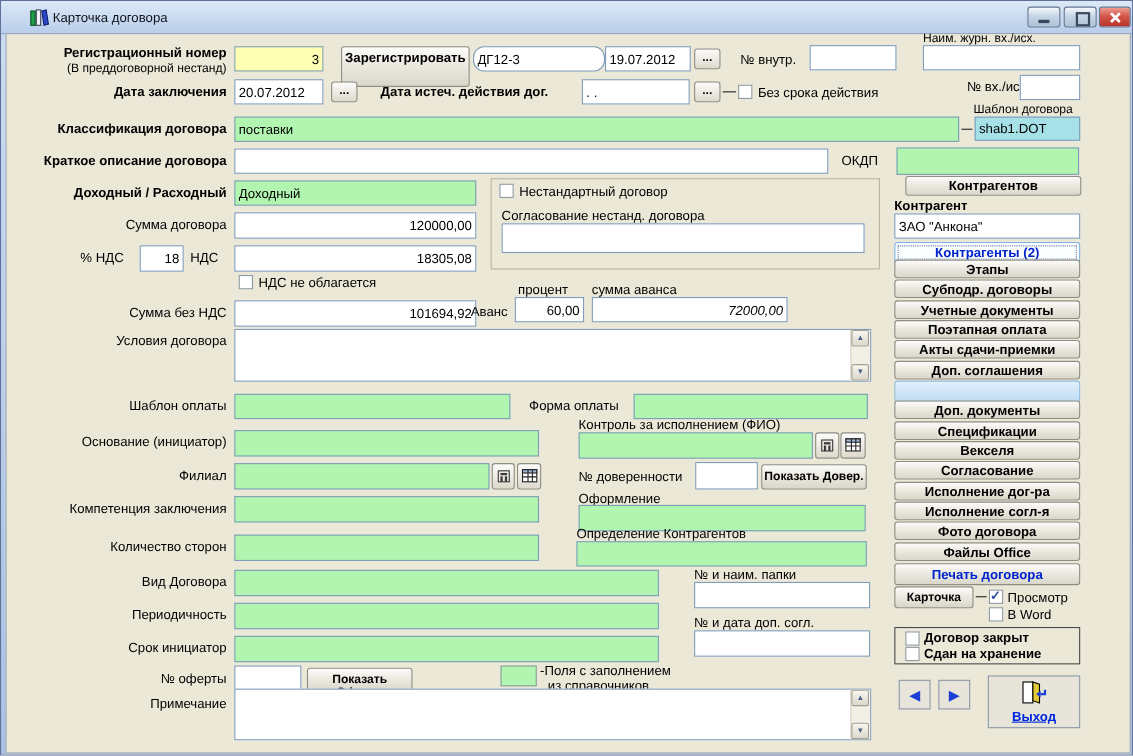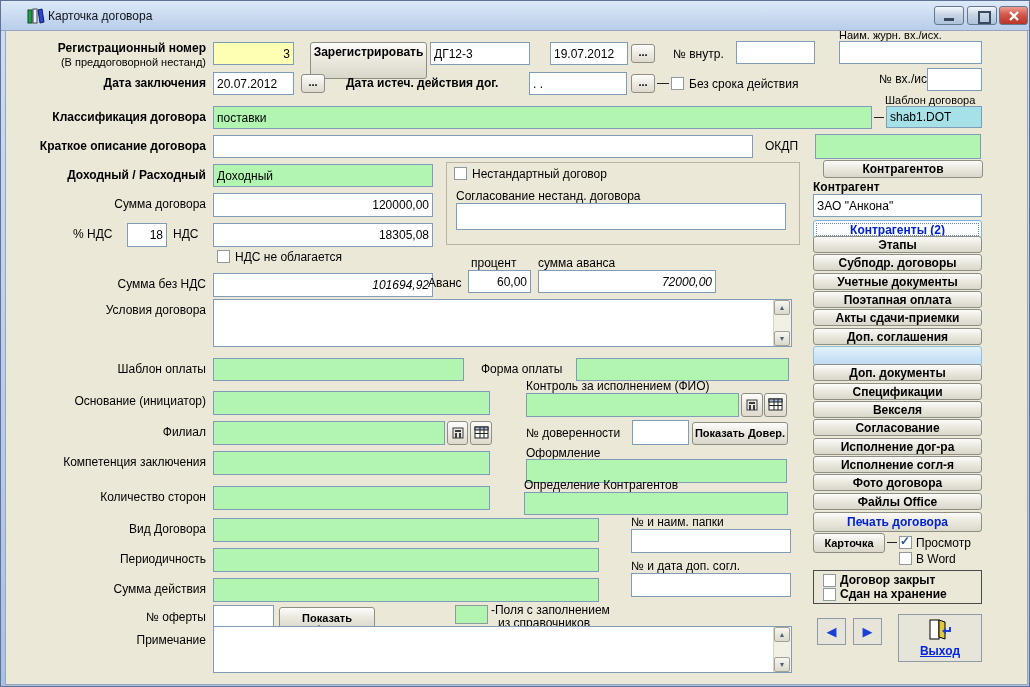--- a/index.html
+++ b/index.html
@@ -74,21 +74,21 @@
       </svg>
     </div>
   </div>
 
   <div class="client"></div>
 
   <div class="lbl r b" style="top:41px">Регистрационный номер</div>
   <div class="lbl r s" style="top:55px">(В преддоговорной нестанд)</div>
   <input class="inp yellow ta-r" style="left: 212px; top: 41px; width: 81px; height: 23px;" value="3">
   <div class="pbtn" style="left:309px;top:41px;width:117px;height:37px">Зарегистрировать</div>
-  <input class="inp" style="left: 429px; top: 41px; width: 100px; height: 23px;" value="ДГ12-3">
+  <input class="inp" style="left: 429px; top: 41px; width: 120px; height: 23px; border-radius: 10px;" value="ДГ12-3">
   <input class="inp" style="left: 549px; top: 41px; width: 78px; height: 23px;" value="19.07.2012">
   <div class="ebtn" style="left:630px;top:43px">...</div>
   <div class="lbl" style="left:672px;top:47px">№ внутр.</div>
   <input class="inp" style="left: 735px; top: 40px; width: 79px; height: 23px;" value="">
   <div class="lbl s" style="left:838px;top:28px">Наим. журн. вх./исх.</div>
   <input class="inp" style="left: 838px; top: 40px; width: 143px; height: 23px;" value="">
 
   <div class="lbl r b" style="top:76px">Дата заключения</div>
   <input class="inp" style="left: 212px; top: 71px; width: 81px; height: 23px;" value="20.07.2012">
   <div class="ebtn" style="left:300px;top:73px">...</div>
@@ -122,21 +122,21 @@
 
   <div class="lbl r" style="top:197px">Сумма договора</div>
   <input class="inp ta-r" style="left: 212px; top: 192px; width: 220px; height: 24px;" value="120000,00">
   <div class="lbl" style="left:72px;top:227px">% НДС</div>
   <input class="inp ta-r" style="left: 126px; top: 222px; width: 40px; height: 24px;" value="18">
   <div class="lbl" style="left:172px;top:227px">НДС</div>
   <input class="inp ta-r" style="left: 212px; top: 222px; width: 220px; height: 24px;" value="18305,08">
   <div class="cb" style="left:216px;top:249px"></div>
   <div class="lbl" style="left:234px;top:250px">НДС не облагается</div>
   <div class="lbl r" style="top:277px">Сумма без НДС</div>
-  <input class="inp ta-r" style="left: 212px; top: 272px; width: 220px; height: 24px; font-style: italic;" value="101694,92">
+  <input class="inp ta-r" style="left: 212px; top: 272px; width: 220px; height: 24px;" value="101694,92">
   <div class="lbl" style="left:470px;top:256px">процент</div>
   <div class="lbl" style="left:537px;top:256px">сумма аванса</div>
   <div class="lbl" style="left:427px;top:276px">Аванс</div>
   <input class="inp ta-r" style="left: 467px; top: 269px; width: 63px; height: 23px;" value="60,00">
   <input class="inp ta-r" style="left: 537px; top: 269px; width: 178px; height: 23px; font-style: italic;" value="72000,00">
 
   <div class="lbl r" style="top:303px">Условия договора</div>
   <div class="txt" style="left:212px;top:298px;width:579px;height:48px">
     <div class="vsb">
       <div class="sb" style="top:0"><span>▲</span></div>
@@ -201,21 +201,21 @@
   <input class="inp green" style="left: 523px; top: 491px; width: 264px; height: 23px;" value="">
 
   <div class="lbl r" style="top:522px">Вид Договора</div>
   <input class="inp green" style="left: 212px; top: 517px; width: 386px; height: 24px;" value="">
   <div class="lbl" style="left:630px;top:515px">№ и наим. папки</div>
   <input class="inp" style="left: 630px; top: 528px; width: 160px; height: 24px;" value="">
   <div class="lbl r" style="top:552px">Периодичность</div>
   <input class="inp green" style="left: 212px; top: 547px; width: 386px; height: 24px;" value="">
   <div class="lbl" style="left:630px;top:559px">№ и дата доп. согл.</div>
   <input class="inp" style="left: 630px; top: 572px; width: 160px; height: 24px;" value="">
-  <div class="lbl r" style="top:582px">Сумма действия</div>
+  <div class="lbl r" style="top:582px">Срок инициатор</div>
   <input class="inp green" style="left: 212px; top: 577px; width: 386px; height: 24px;" value="">
 
   <div class="lbl r" style="top:610px">№ оферты</div>
   <input class="inp" style="left: 212px; top: 604px; width: 61px; height: 25px;" value="">
   <div class="pbtn sm" style="left:278px;top:606px;width:96px;height:22px;padding-top:4px">Показать Оферту</div>
   <div class="abs" style="left:454px;top:604px;width:31px;height:17px;background:#b2f5b0;border:1px solid #8e9a9e"></div>
   <div class="lbl" style="left:490px;top:603px">-Поля с заполнением</div>
   <div class="lbl" style="left:497px;top:616px">из справочников</div>
 
   <div class="lbl r" style="top:633px">Примечание</div>

